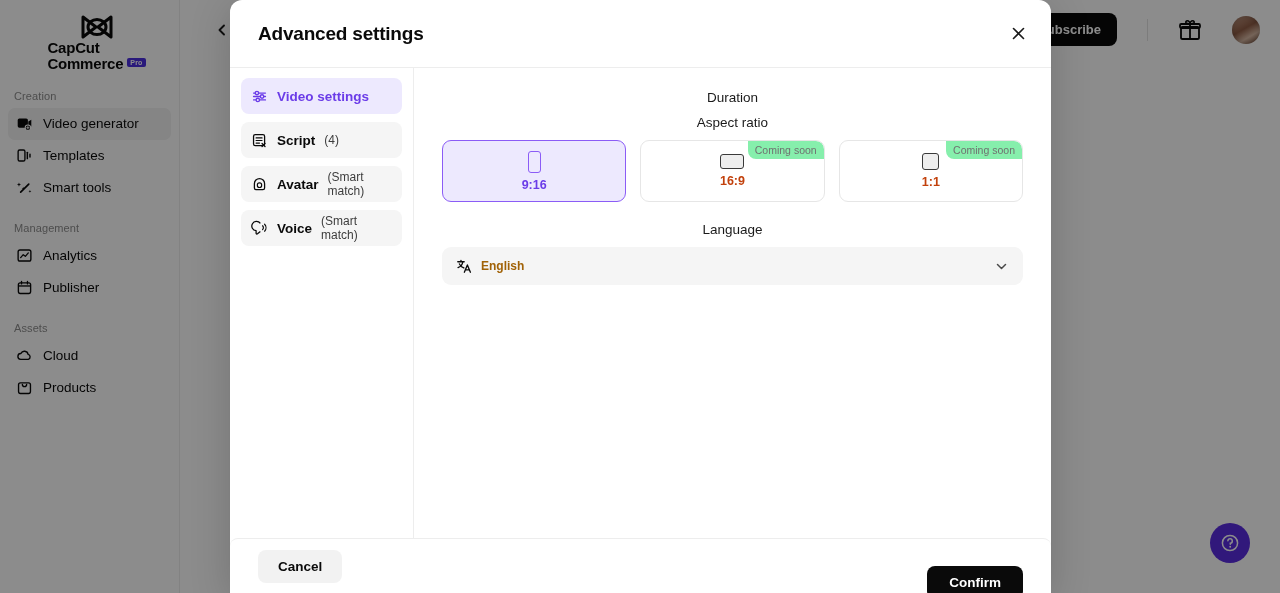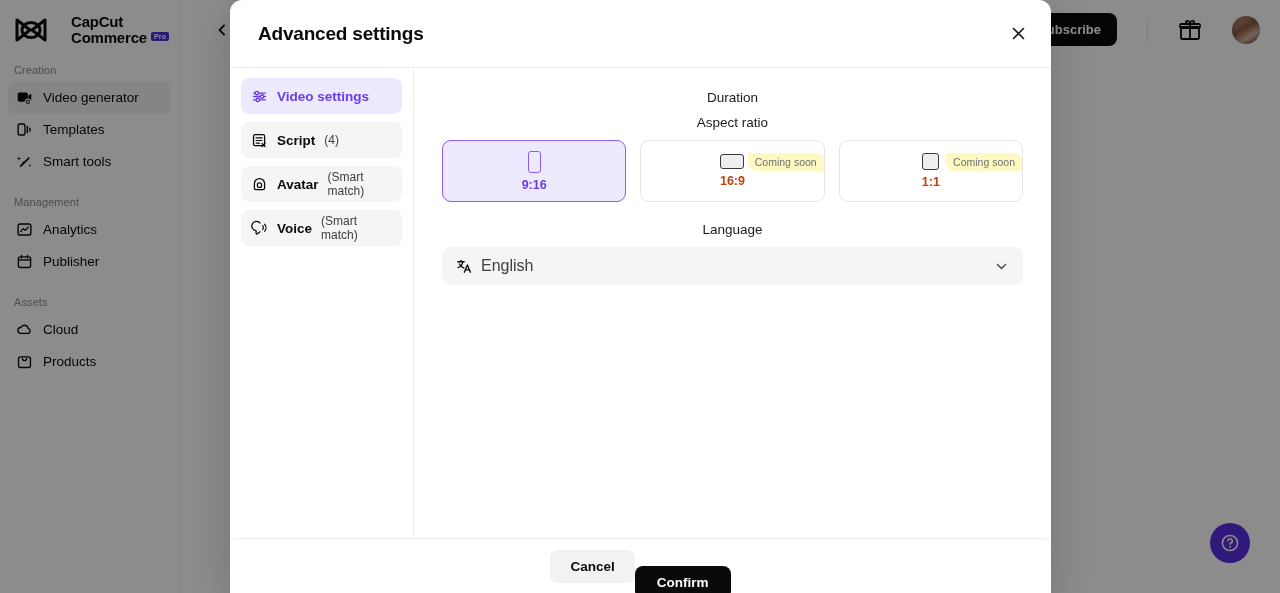--- a/index.html
+++ b/index.html
@@ -10,21 +10,21 @@
     overflow: hidden;
   }
   .app { position: relative; width: 1280px; height: 593px; background: #fff; }
 
   
   .sidebar {
     position: absolute; left: 0; top: 0; width: 180px; height: 593px;
     background: #ffffff; border-right: 1px solid #ededed;
     padding: 0;
   }
-  .logo-wrap { display: flex; align-items: center; gap: 23px; padding: 14px 0 0 14px; }
+  .logo-wrap { display: flex; align-items: center; gap: 0; padding: 14px 0 0 14px; flex-direction: column; }
   .logo-mark { width: 34px; height: 26px; flex: 0 0 auto; }
   .logo-text { line-height: 1.05; }
   .logo-l1 { font-size: 15px; font-weight: 700; color: #0a0a0a; letter-spacing: -0.2px; }
   .logo-l2 { font-size: 15px; font-weight: 700; color: #0a0a0a; letter-spacing: -0.2px; display: flex; align-items: center; gap: 4px; }
   .pro-badge {
     background: #4c2ee0; color: #fff; font-size: 7px; font-weight: 700;
     padding: 1px 3px; border-radius: 2px; letter-spacing: 0.2px; position: relative; top: -1px;
   }
   .nav-group-label {
     font-size: 11px; color: #8d8d8d; padding: 0 0 0 14px; margin: 18px 0 6px;
@@ -117,37 +117,37 @@
 
   .ratio-btn {
     flex: 1 1 0; height: 62px; border: 1px solid #e6e6e6; border-radius: 9px;
     background: #fff; position: relative; cursor: pointer; overflow: hidden;
     display: flex; flex-direction: column; align-items: center; justify-content: center; gap: 5px;
   }
   .ratio-btn.selected { border: 1px solid #8b5cf6; background: #ede9fe; }
   .ratio-label { font-size: 12.5px; font-weight: 700; color: #c2410c; }
   .ratio-btn.selected .ratio-label { color: #6b3ce8; }
   .coming-soon {
-    position: absolute; top: 12px; right: 0; background: #fef9c3; color: #707070;
+    position: absolute; top: 0; right: 0; background: #86efac; color: #707070;
     font-size: 10.5px; padding: 3px 7px; border-radius: 0 8px 0 8px;
   }
   .ic-box { border: 1.6px solid #3a3a3a; background: #eeeeee; border-radius: 3px; }
   .ic-9x16 { width: 13px; height: 22px; border: 1.6px solid #8b5cf6; background: transparent; border-radius: 3px; }
   .ic-16x9 { width: 24px; height: 15px; }
   .ic-1x1 { width: 17px; height: 17px; }
 
   .select-box {
     height: 38px; border-radius: 9px; background: #f5f5f5; display: flex;
     align-items: center; padding: 0 14px; gap: 9px; cursor: pointer;
   }
-  .select-value { font-size: 16px; font-weight: 400; color: #404040; flex: 1 1 auto; }
+  .select-value { font-size: 12px; font-weight: 700; color: #a16207; flex: 1 1 auto; }
 
   .modal-footer {
     height: 55px; flex: 0 0 55px; border-top: 1px solid #ededed;
-    display: flex; align-items: center; justify-content: center;
+    display: flex; align-items: center; justify-content: space-between;
     padding: 0 28px; border-radius: 8px;
   }
   .btn-cancel {
     background: #f2f2f2; color: #0a0a0a; border: none; border-radius: 8px;
     padding: 9px 20px; font-size: 13.5px; font-weight: 600; cursor: pointer;
     font-family: "Liberation Sans", sans-serif;
   }
   .btn-confirm {
     background: #0a0a0a; color: #fff; border: none; border-radius: 8px;
     padding: 9px 22px; font-size: 13.5px; font-weight: 600; cursor: pointer;

